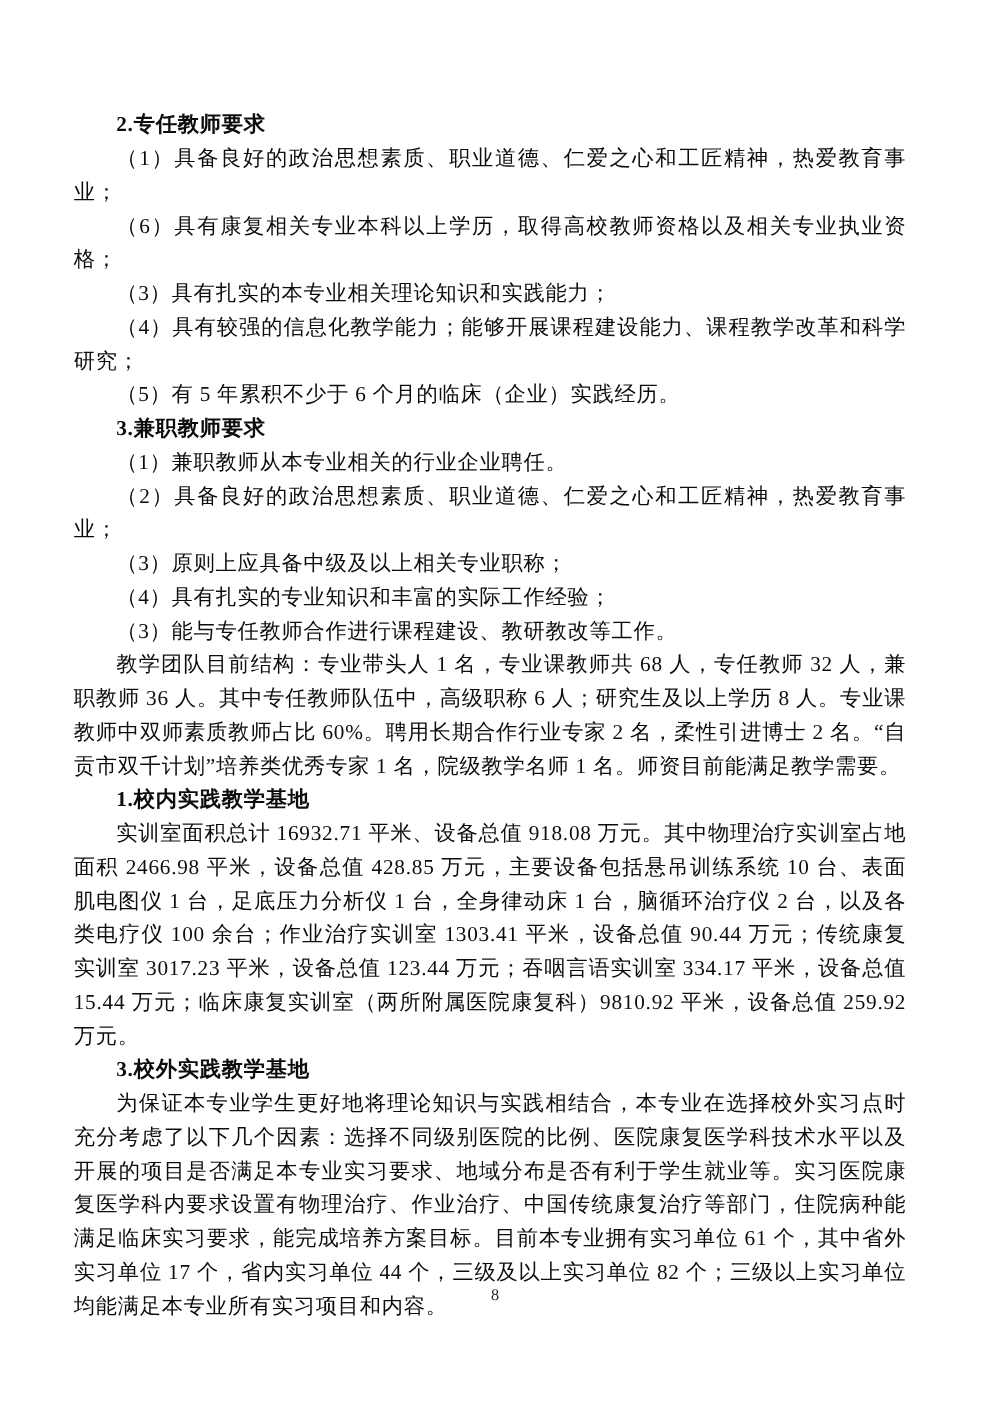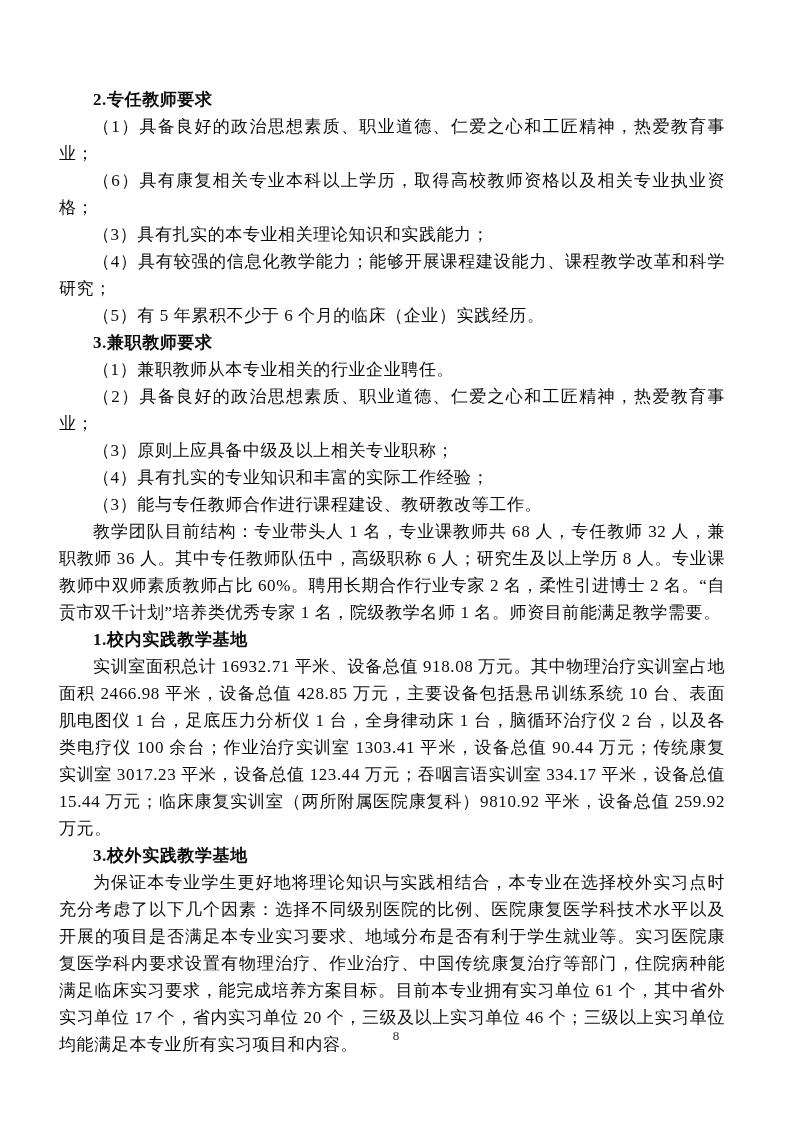--- a/index.html
+++ b/index.html
@@ -64,18 +64,18 @@
     <p class="blk heading">3.兼职教师要求</p>
     <p class="blk">（1）兼职教师从本专业相关的行业企业聘任。</p>
     <p class="blk">（2）具备良好的政治思想素质、职业道德、仁爱之心和工匠精神，热爱教育事业；</p>
     <p class="blk">（3）原则上应具备中级及以上相关专业职称；</p>
     <p class="blk">（4）具有扎实的专业知识和丰富的实际工作经验；</p>
     <p class="blk">（3）能与专任教师合作进行课程建设、教研教改等工作。</p>
     <p class="blk">教学团队目前结构：专业带头人 1 名，专业课教师共 68 人，专任教师 32 人，兼职教师 36 人。其中专任教师队伍中，高级职称 6 人；研究生及以上学历 8 人。专业课教师中双师素质教师占比 60%。聘用长期合作行业专家 2 名，柔性引进博士 2 名。“自贡市双千计划”培养类优秀专家 1 名，院级教学名师 1 名。师资目前能满足教学需要。</p>
     <p class="blk heading">1.校内实践教学基地</p>
     <p class="blk">实训室面积总计 16932.71 平米、设备总值 918.08 万元。其中物理治疗实训室占地面积 2466.98 平米，设备总值 428.85 万元，主要设备包括悬吊训练系统 10 台、表面肌电图仪 1 台，足底压力分析仪 1 台，全身律动床 1 台，脑循环治疗仪 2 台，以及各类电疗仪 100 余台；作业治疗实训室 1303.41 平米，设备总值 90.44 万元；传统康复实训室 3017.23 平米，设备总值 123.44 万元；吞咽言语实训室 334.17 平米，设备总值 15.44 万元；临床康复实训室（两所附属医院康复科）9810.92 平米，设备总值 259.92 万元。</p>
     <p class="blk heading">3.校外实践教学基地</p>
-    <p class="blk">为保证本专业学生更好地将理论知识与实践相结合，本专业在选择校外实习点时充分考虑了以下几个因素：选择不同级别医院的比例、医院康复医学科技术水平以及开展的项目是否满足本专业实习要求、地域分布是否有利于学生就业等。实习医院康复医学科内要求设置有物理治疗、作业治疗、中国传统康复治疗等部门，住院病种能满足临床实习要求，能完成培养方案目标。目前本专业拥有实习单位 61 个，其中省外实习单位 17 个，省内实习单位 20 个，三级及以上实习单位 46 个；三级以上实习单位均能满足本专业所有实习项目和内容。</p>
+    <p class="blk">为保证本专业学生更好地将理论知识与实践相结合，本专业在选择校外实习点时充分考虑了以下几个因素：选择不同级别医院的比例、医院康复医学科技术水平以及开展的项目是否满足本专业实习要求、地域分布是否有利于学生就业等。实习医院康复医学科内要求设置有物理治疗、作业治疗、中国传统康复治疗等部门，住院病种能满足临床实习要求，能完成培养方案目标。目前本专业拥有实习单位 61 个，其中省外实习单位 17 个，省内实习单位 44 个，三级及以上实习单位 82 个；三级以上实习单位均能满足本专业所有实习项目和内容。</p>
   </div>
 
   <div class="page-number">8</div>
 
 </div>
 
 </body></html>

